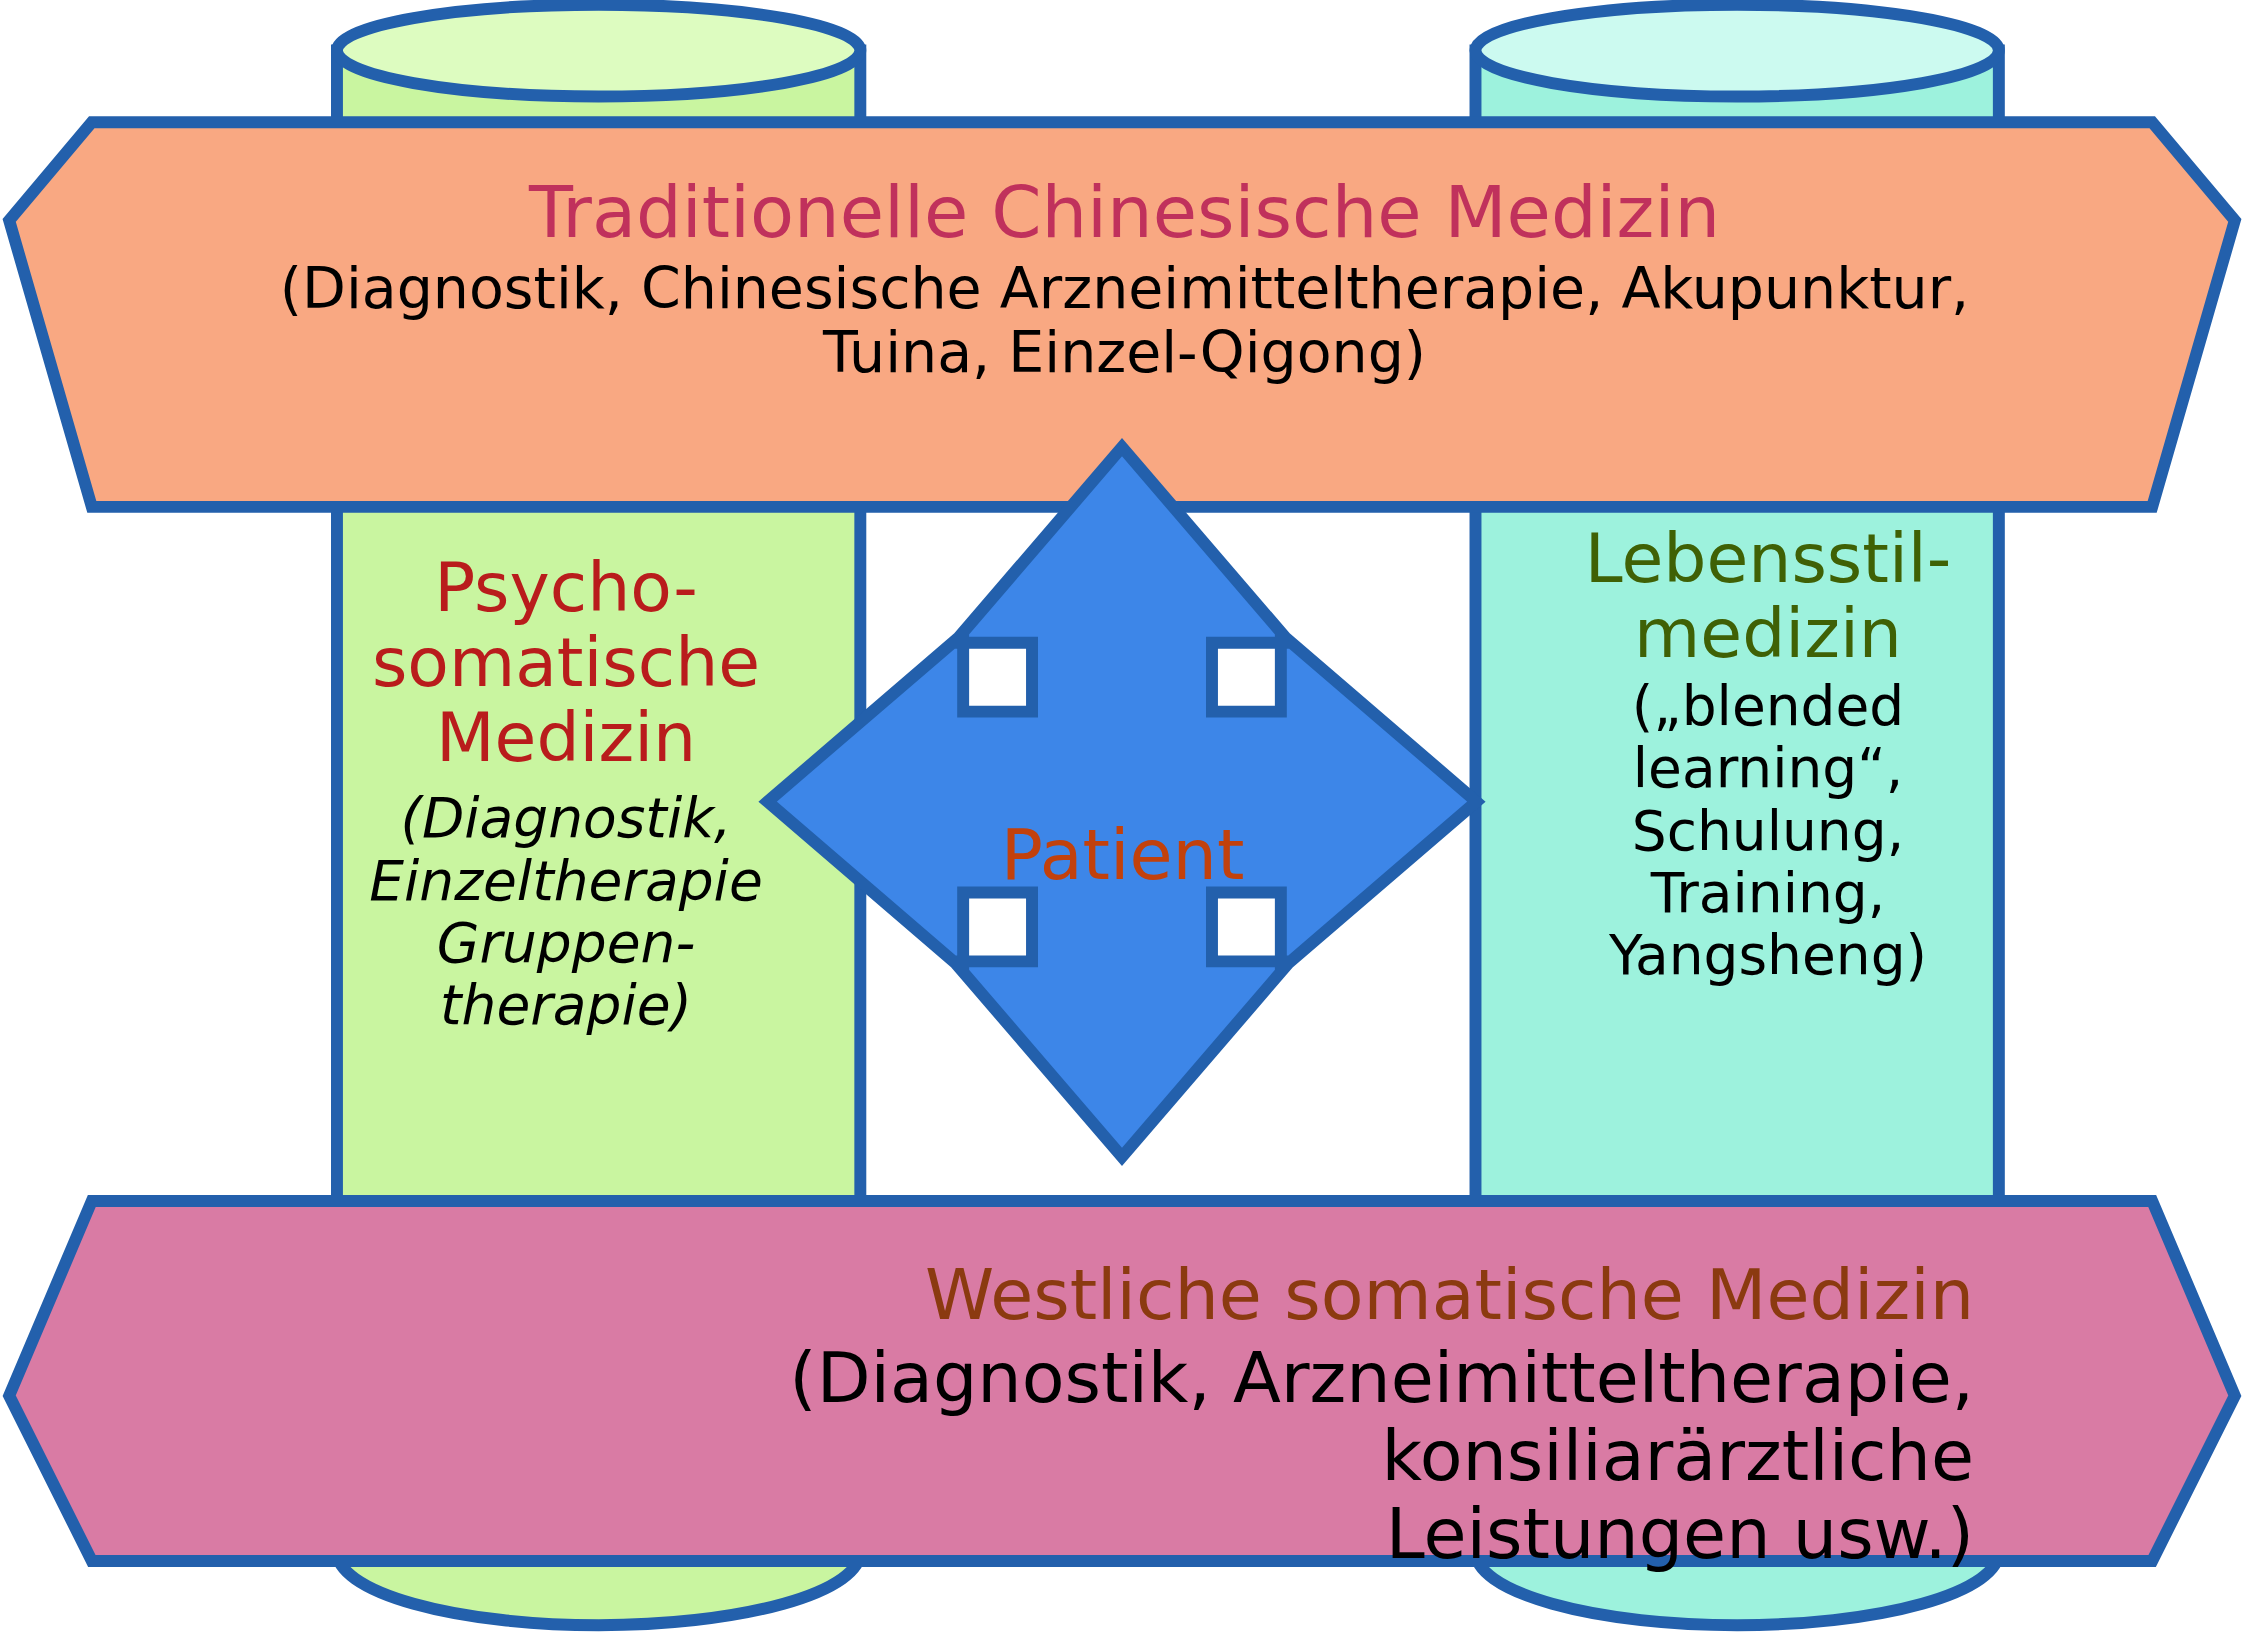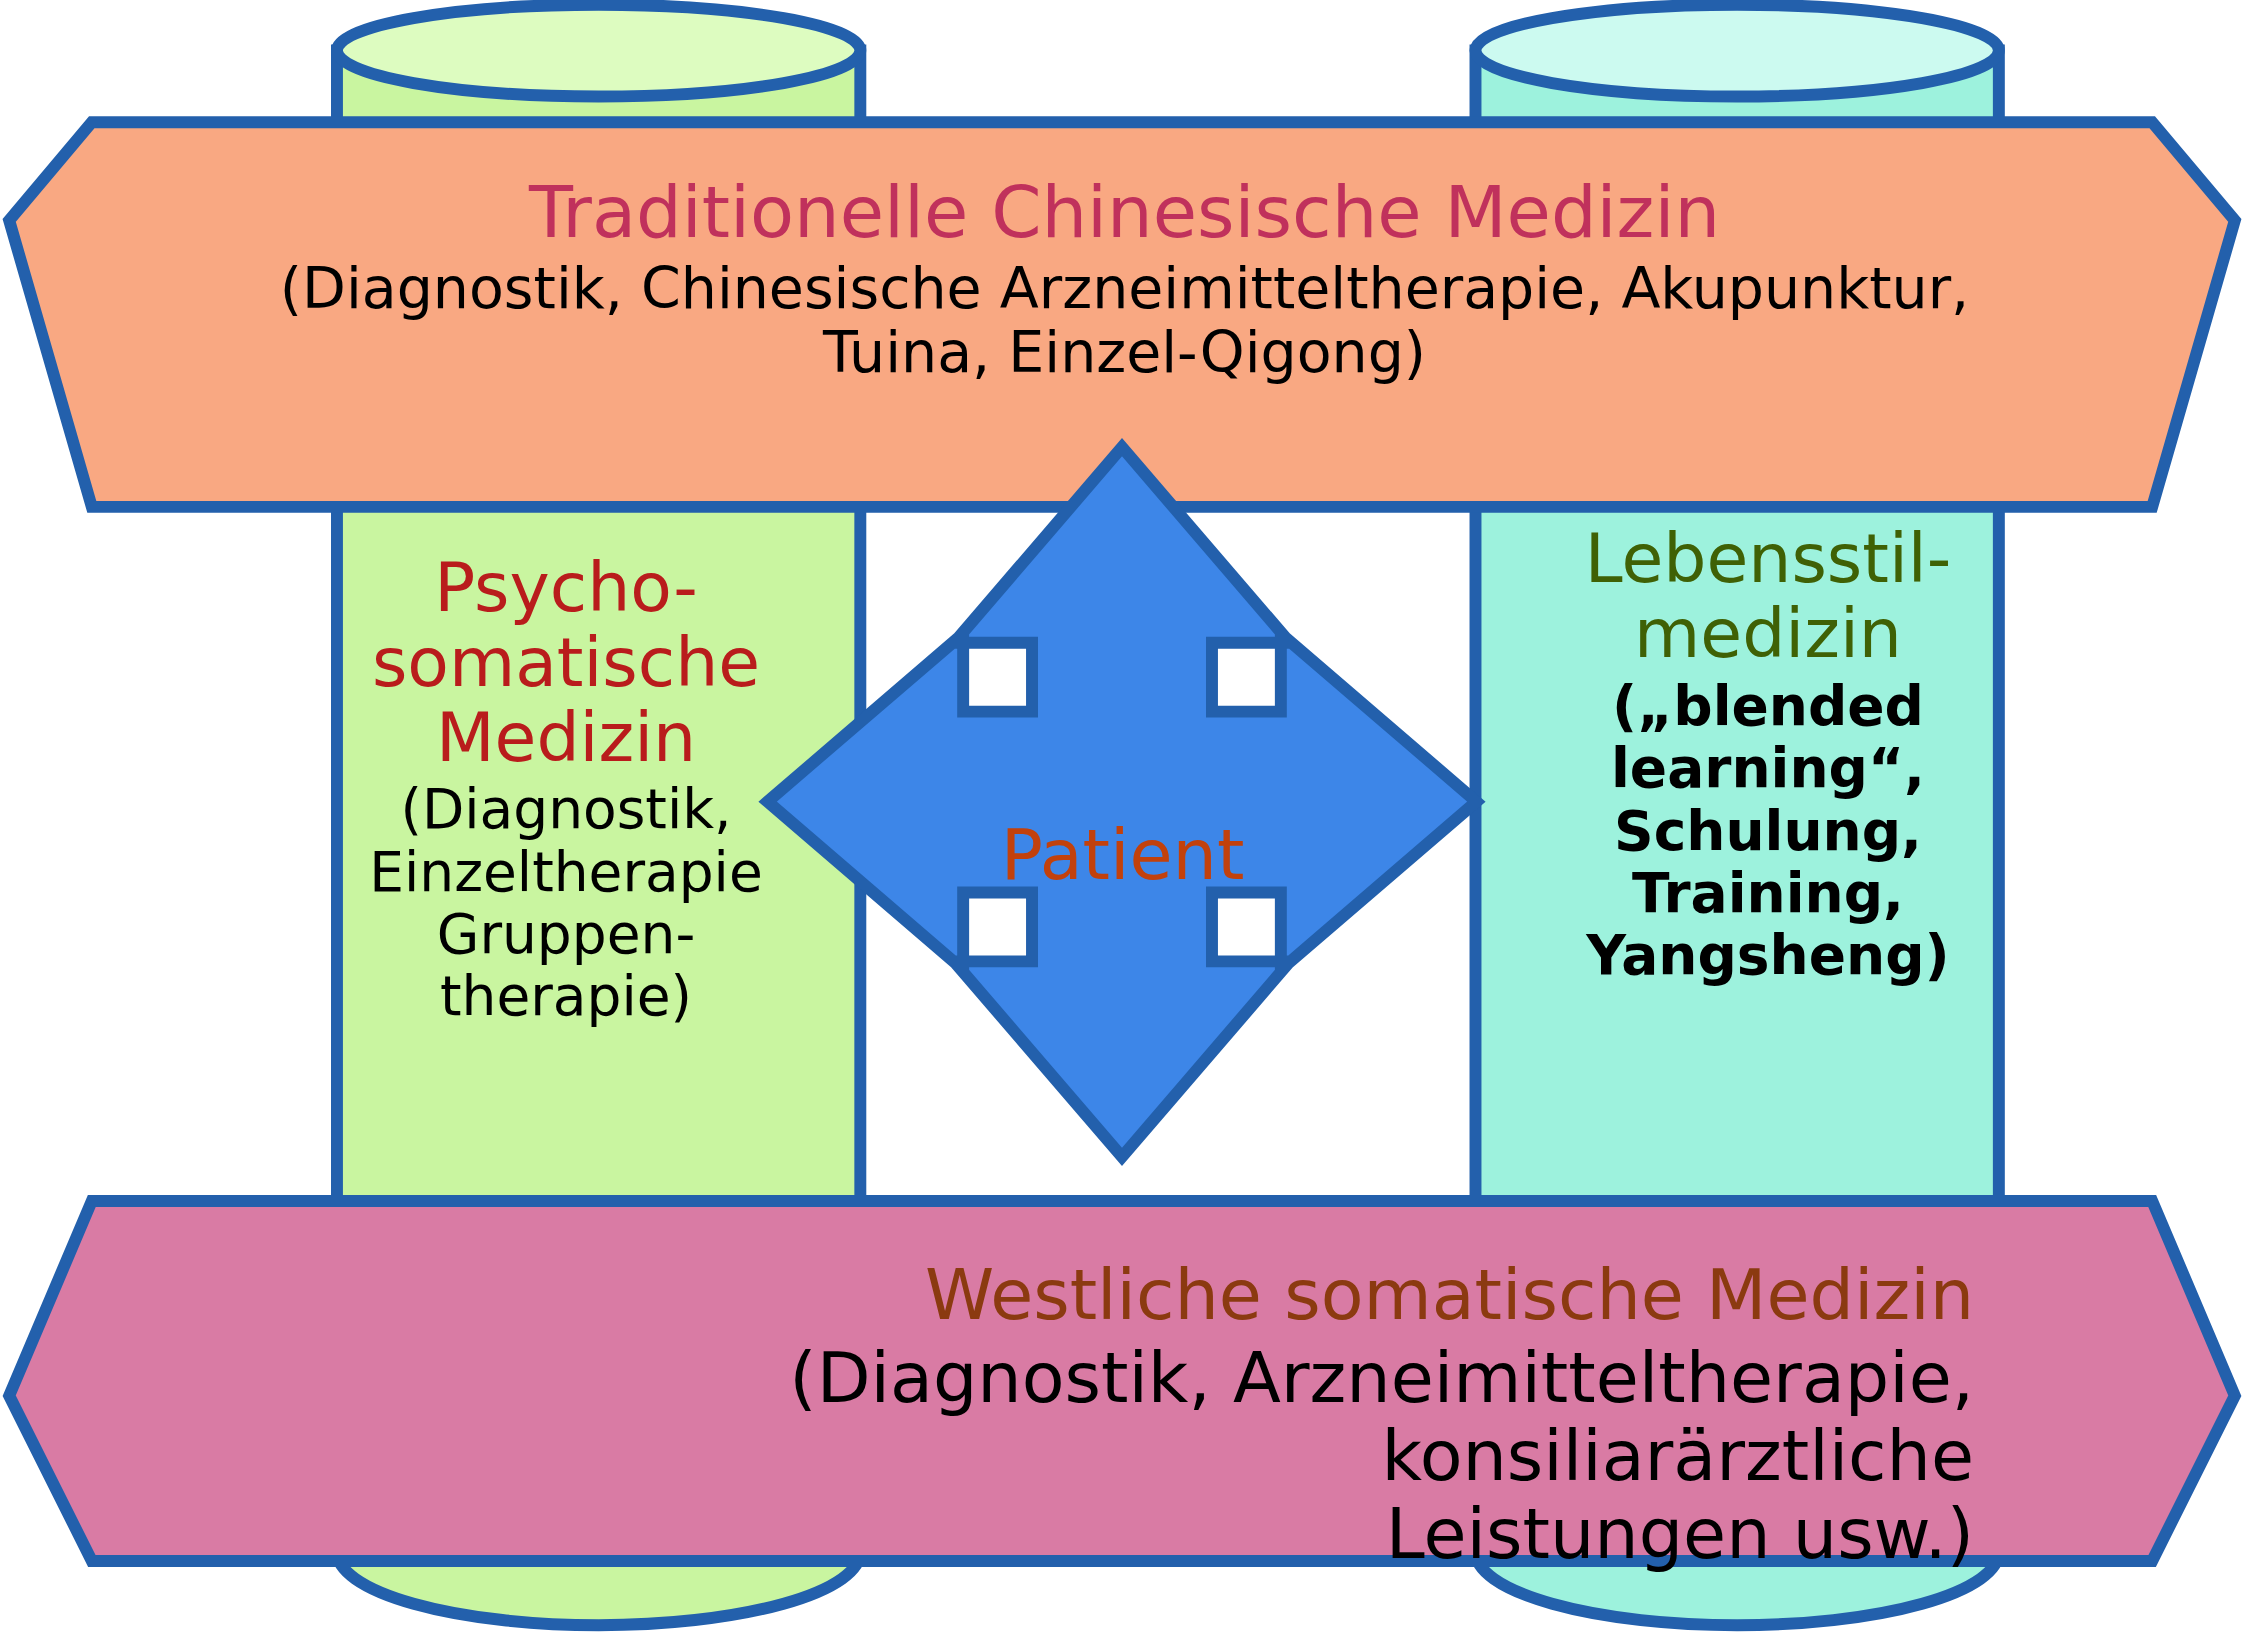--- a/index.html
+++ b/index.html
@@ -67,38 +67,38 @@
   }
   #psy-text .title {
     font-size: 68px;
     color: #b91c1c;
     line-height: 1.10;
   }
   #psy-text .sub {
     font-size: 55px;
     color: #000000;
     line-height: 1.13;
-    margin-top: 3px;
+    margin-top: 12px;
+    font-style: italic;
   }
 
   
   #leb-text {
     left: 1543px; top: 522px; width: 450px;
   }
   #leb-text .title {
     font-size: 68px;
     color: #3f6105;
     line-height: 1.10;
   }
   #leb-text .sub {
     font-size: 55px;
     color: #000000;
     line-height: 1.13;
     margin-top: 3.7px;
-    font-weight: bold;
   }
 
   
   #patient-label {
     left: 939px; top: 819px; width: 367px;
     font-size: 70px;
     color: #c2410c;
   }
 </style>
 </head>

